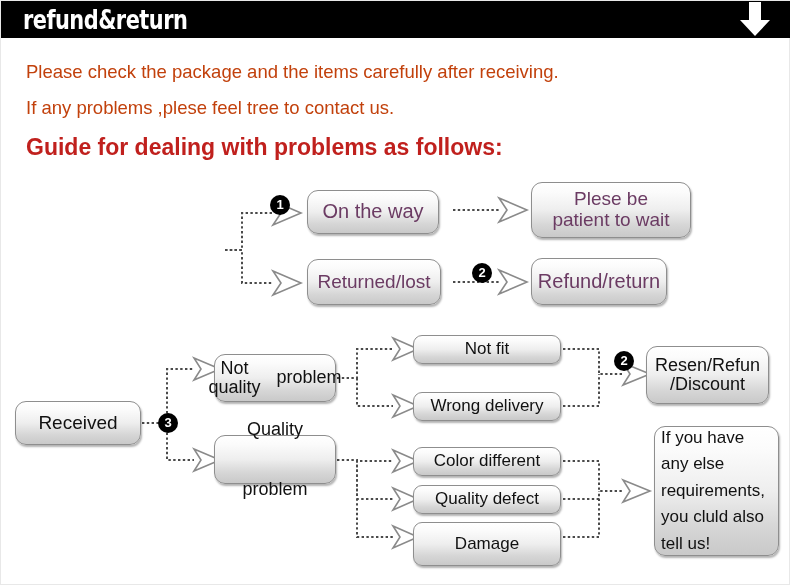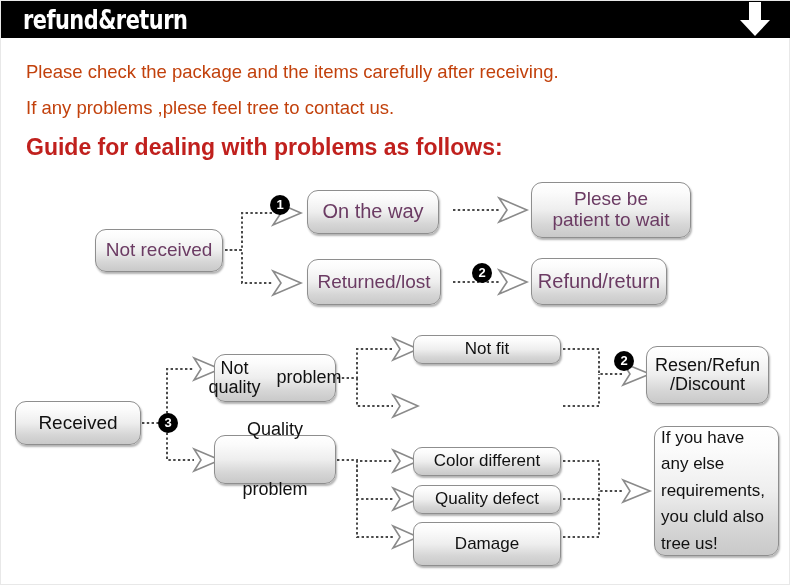--- a/index.html
+++ b/index.html
@@ -93,23 +93,20 @@
     <path class="dot" d="M562,348 L598,348 L598,373 L622,373"></path>
     <path class="dot" d="M562,405 L598,405 L598,373"></path>
     <polygon class="hd" points="622,362 649,373 622,384 629,373"></polygon>
 
     <path class="dot" d="M562,460 L598,460 L598,490 L622,490"></path>
     <path class="dot" d="M562,498 L598,498"></path>
     <path class="dot" d="M562,536 L598,536 L598,490"></path>
     <polygon class="hd" points="622,479 649,490 622,501 629,490"></polygon>
   </svg>
 
-  <div class="node purple" style="left:94px;top:228px;width:128px;height:43px;font-size:19px;">
-    <span>Not received</span>
-  </div>
 
   <div class="badge" style="left:269px;top:194px;">1</div>
 
   <div class="node purple" style="left:306px;top:189px;width:132px;height:44px;font-size:20px;">
     <span>On the way</span>
   </div>
 
   <div class="node purple" style="left:306px;top:258px;width:134px;height:46px;font-size:19px;">
     <span>Returned/lost</span>
   </div>
@@ -138,20 +135,23 @@
 
   <div class="node black" style="left:213px;top:434px;width:122px;height:49px;font-size:18px;flex-direction:column;gap:40px;">
     <span>Quality</span>
     <span>problem</span>
   </div>
 
   <div class="node black" style="left:412px;top:334px;width:148px;height:29px;font-size:17px;border-radius:9px;">
     <span>Not fit</span>
   </div>
 
+  <div class="node black" style="left:412px;top:391px;width:148px;height:29px;font-size:17px;border-radius:9px;">
+    <span>Wrong delivery</span>
+  </div>
 
   <div class="node black" style="left:412px;top:446px;width:148px;height:29px;font-size:17px;border-radius:9px;">
     <span>Color different</span>
   </div>
 
   <div class="node black" style="left:412px;top:484px;width:148px;height:29px;font-size:17px;border-radius:9px;">
     <span>Quality defect</span>
   </div>
 
   <div class="node black" style="left:412px;top:521px;width:148px;height:44px;font-size:17px;border-radius:9px;">
@@ -164,16 +164,16 @@
     <span>Resen/Refun</span>
     <span>/Discount</span>
   </div>
 
   <div class="node black" style="left:645px;top:425px;width:125px;height:130px;font-size:17px;flex-direction:column;
               align-items:flex-start;justify-content:center;text-align:left;padding:0 6px;line-height:1.55;margin-left:8px;">
     <span>If you have</span>
     <span>any else</span>
     <span>requirements,</span>
     <span>you cluld also</span>
-    <span>tree us!</span>
+    <span>tell us!</span>
   </div>
 
 </div>
 
 </body></html>

